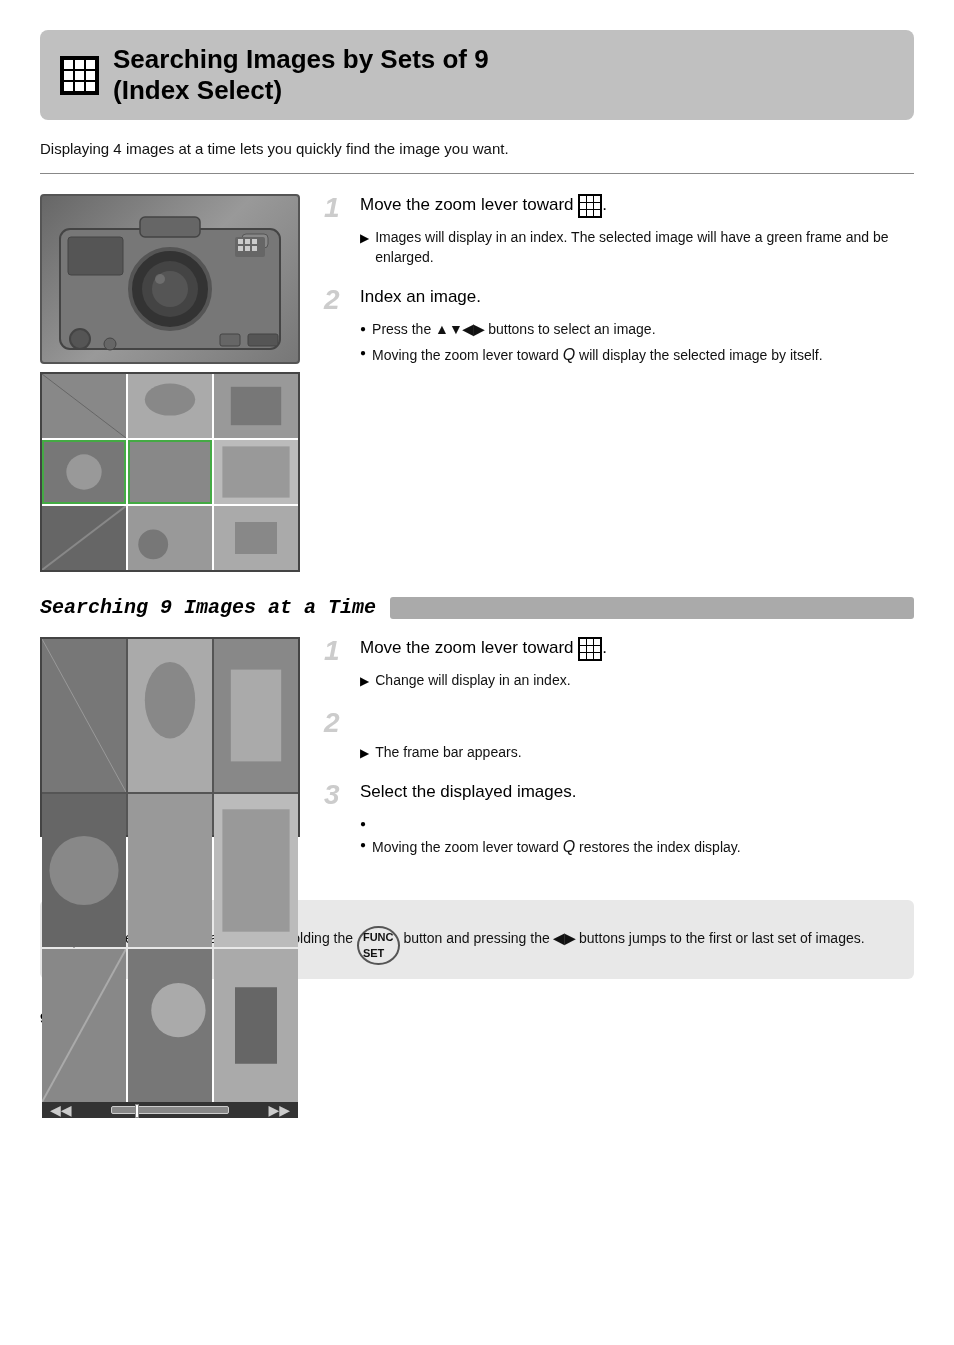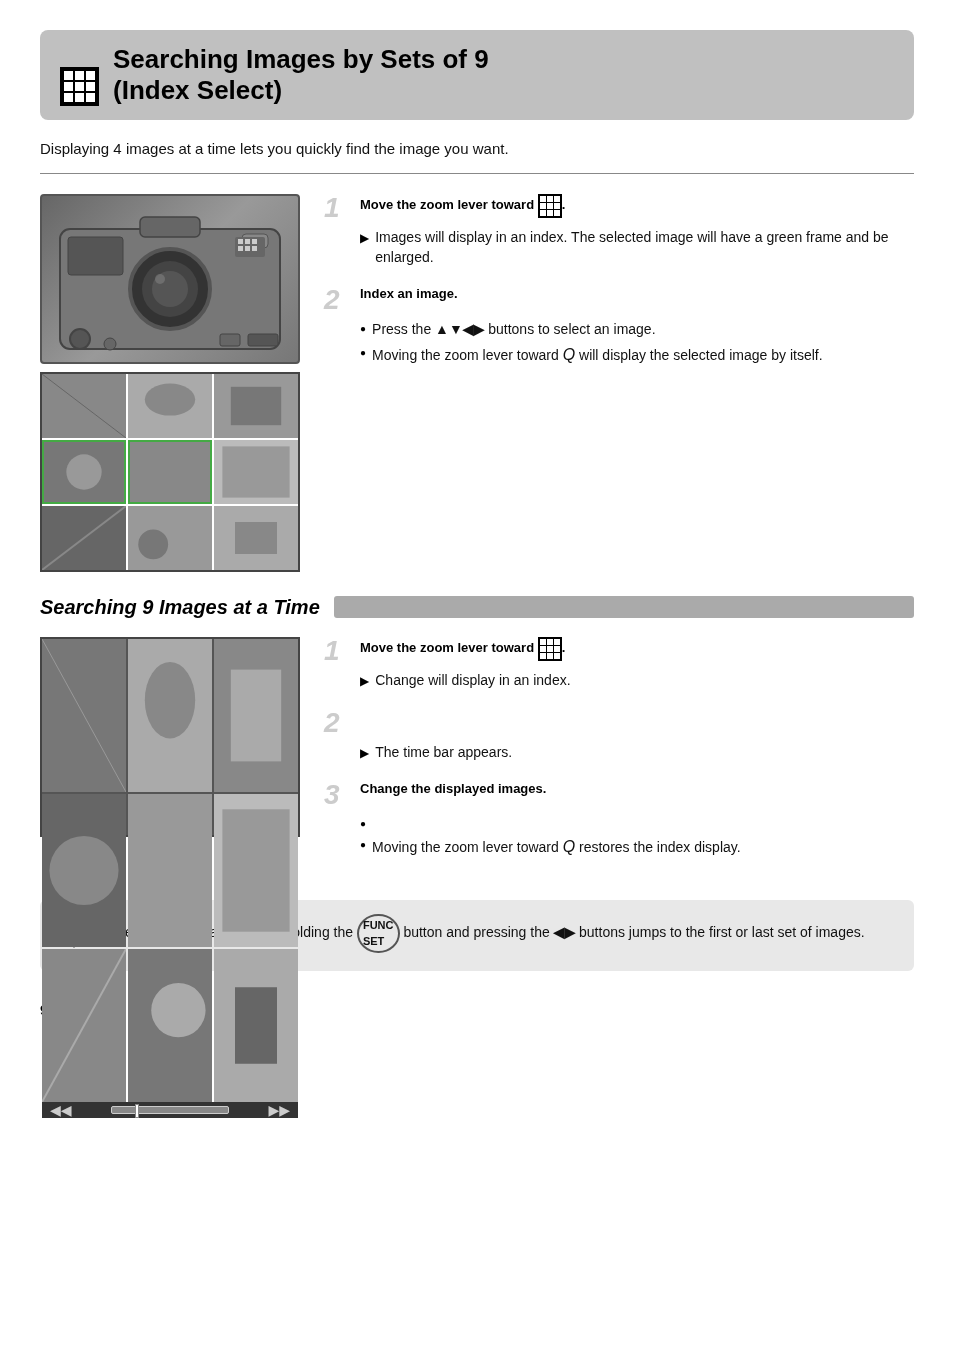--- a/index.html
+++ b/index.html
@@ -13,21 +13,21 @@
       color: #111;
     }
 
     
     .title-box {
       background: #c0c0c0;
       border-radius: 8px;
       padding: 14px 20px;
       margin-bottom: 20px;
       display: flex;
-      align-items: flex-end;
+      align-items: center;
       gap: 14px;
     }
     .title-icon {
       font-size: 28px;
       font-weight: bold;
       color: #000;
       flex-shrink: 0;
     }
     .title-text {
       font-size: 26px;
@@ -130,22 +130,22 @@
       font-size: 28px;
       font-weight: bold;
       color: #ccc;
       line-height: 1;
       flex-shrink: 0;
       width: 28px;
       font-style: italic;
     }
 
     .step-title {
-      font-size: 13px;
-      font-weight: bold;
+      font-size: 17px;
+      font-weight: normal;
       color: #000;
       line-height: 1.3;
     }
 
     .step-body {
       padding-left: 36px;
     }
 
     .bullet-item {
       display: flex;
@@ -166,23 +166,25 @@
     .bullet-circle {
       color: #000;
       flex-shrink: 0;
       margin-top: 2px;
       font-size: 10px;
     }
 
     
     .section-heading {
       display: flex;
+      align-items: center;
       gap: 14px;
       margin-bottom: 18px;
       margin-top: 8px;
+      font-family: Liberation Mono, monospace;
     }
 
     .section-heading-text {
       font-size: 20px;
       font-weight: bold;
       color: #000;
       font-style: italic;
       white-space: nowrap;
     }
 
@@ -555,29 +557,29 @@
       </div>
     </div>
 
     <div class="step">
       <div class="step-header">
         <span class="step-num">2</span>
       </div>
       <div class="step-body">
         <div class="bullet-item">
           <span class="bullet-tri">▶</span>
-          <span>The time bar appears.</span>
+          <span>The frame bar appears.</span>
         </div>
       </div>
     </div>
 
     <div class="step">
       <div class="step-header">
         <span class="step-num">3</span>
-        <span class="step-title">Change the displayed images.</span>
+        <span class="step-title">Select the displayed images.</span>
       </div>
       <div class="step-body">
         <div class="bullet-item">
           <span class="bullet-circle">●</span>
         </div>
         <div class="bullet-item">
           <span class="bullet-circle">●</span>
           <span>Moving the zoom lever toward <em style="font-style:italic;font-size:16px;">Q</em> restores the index display.</span>
         </div>
       </div>
@@ -590,18 +592,18 @@
   <div class="note-icon">
     <svg width="32" height="36" viewBox="0 0 32 36">
       <rect x="10" y="2" width="12" height="26" rx="2" fill="none" stroke="#666" stroke-width="2"></rect>
       <line x1="10" y1="8" x2="22" y2="8" stroke="#666" stroke-width="1.5"></line>
       <line x1="10" y1="14" x2="22" y2="14" stroke="#666" stroke-width="1.5"></line>
       <polygon points="10,28 16,34 22,28" fill="#666"></polygon>
     </svg>
   </div>
   <span class="note-text">
     When the jump bar displays, holding the
-    <span style="display:inline-block;border:2px solid #555;border-radius:50%;padding:1px 4px;font-size:11px;font-weight:bold;vertical-align:middle;">FUNC<br style="line-height:0">SET</span>
+    <span style="display:inline-block;border:2px solid #555;border-radius:50%;padding:1px 4px;font-size:11px;font-weight:bold;vertical-align:middle;margin-top:12px;">FUNC<br style="line-height:0">SET</span>
     button and pressing the <strong>◀▶</strong> buttons jumps to the first or last set of images.
   </span>
 </div>
 
 <div class="page-num">90</div>
 
 </body></html>

